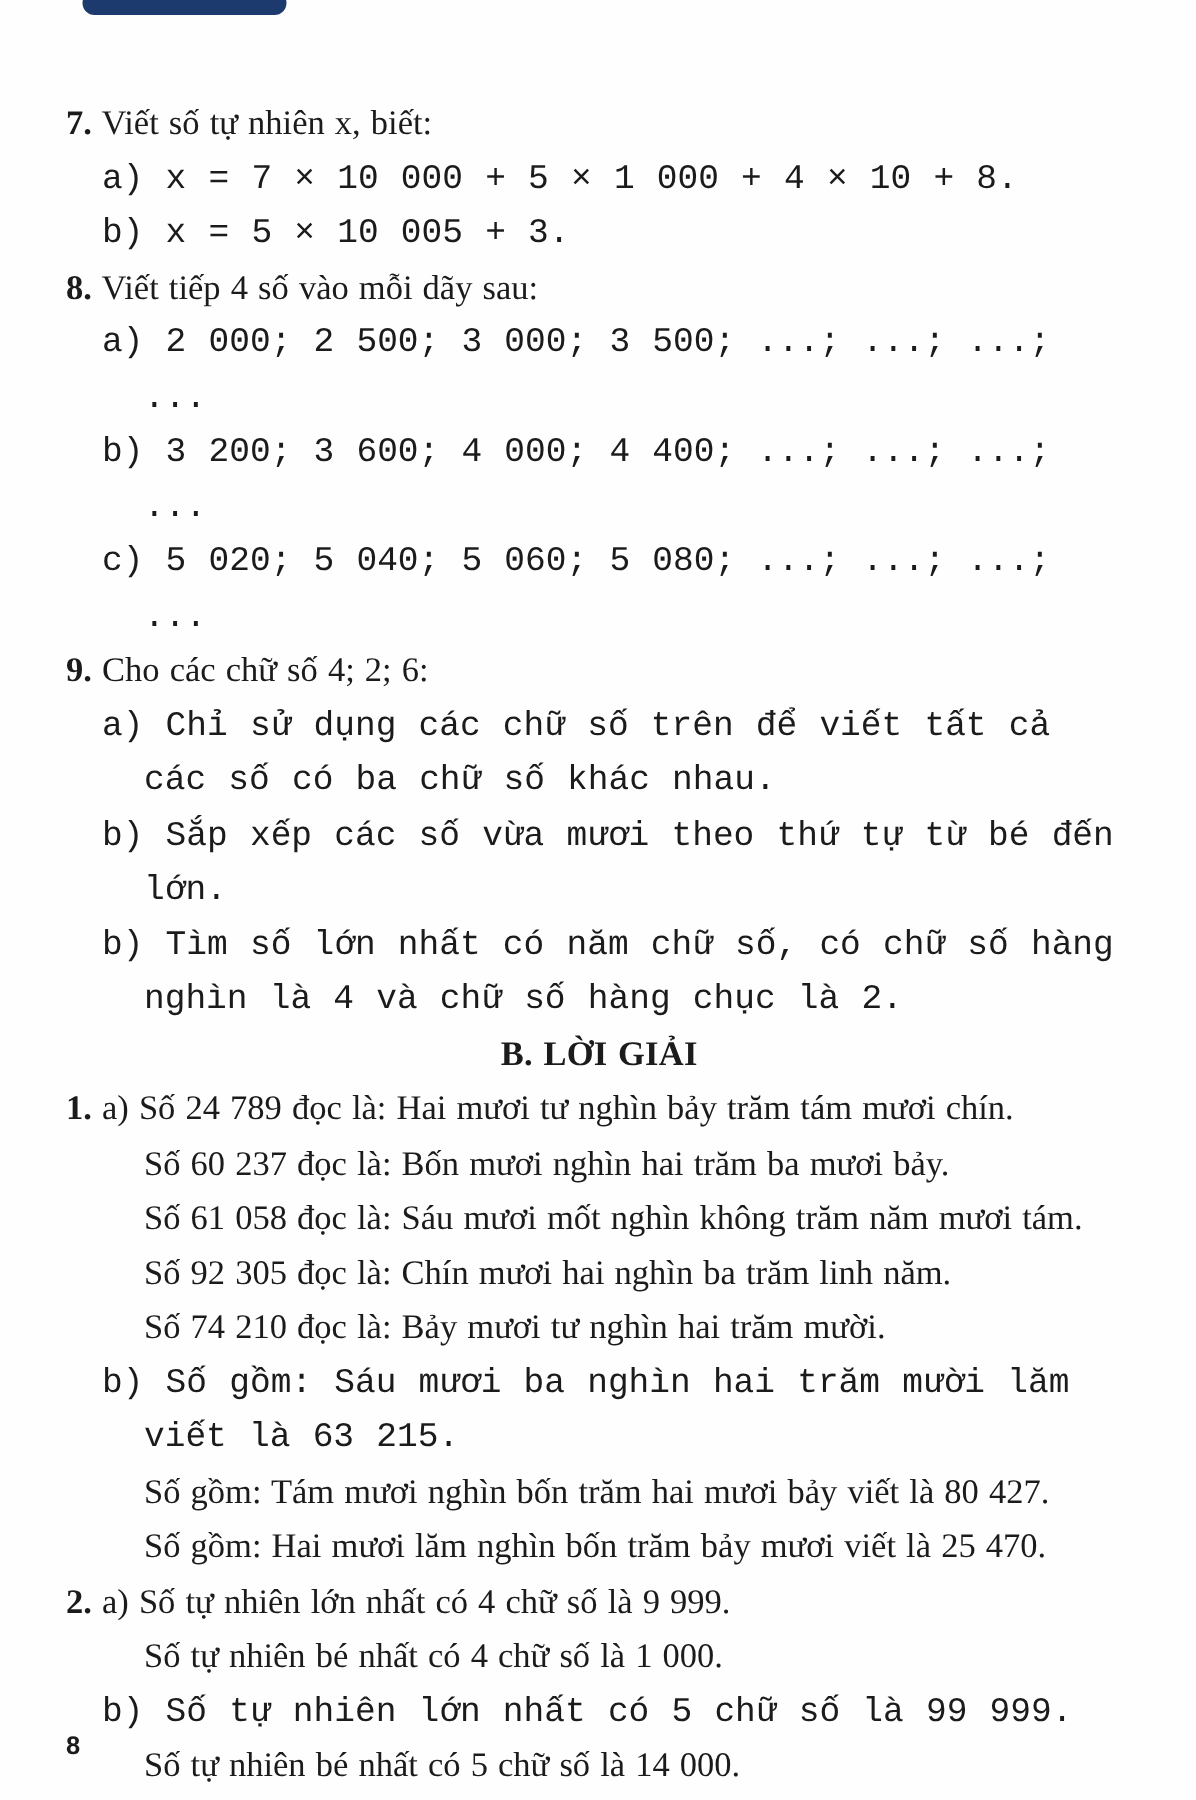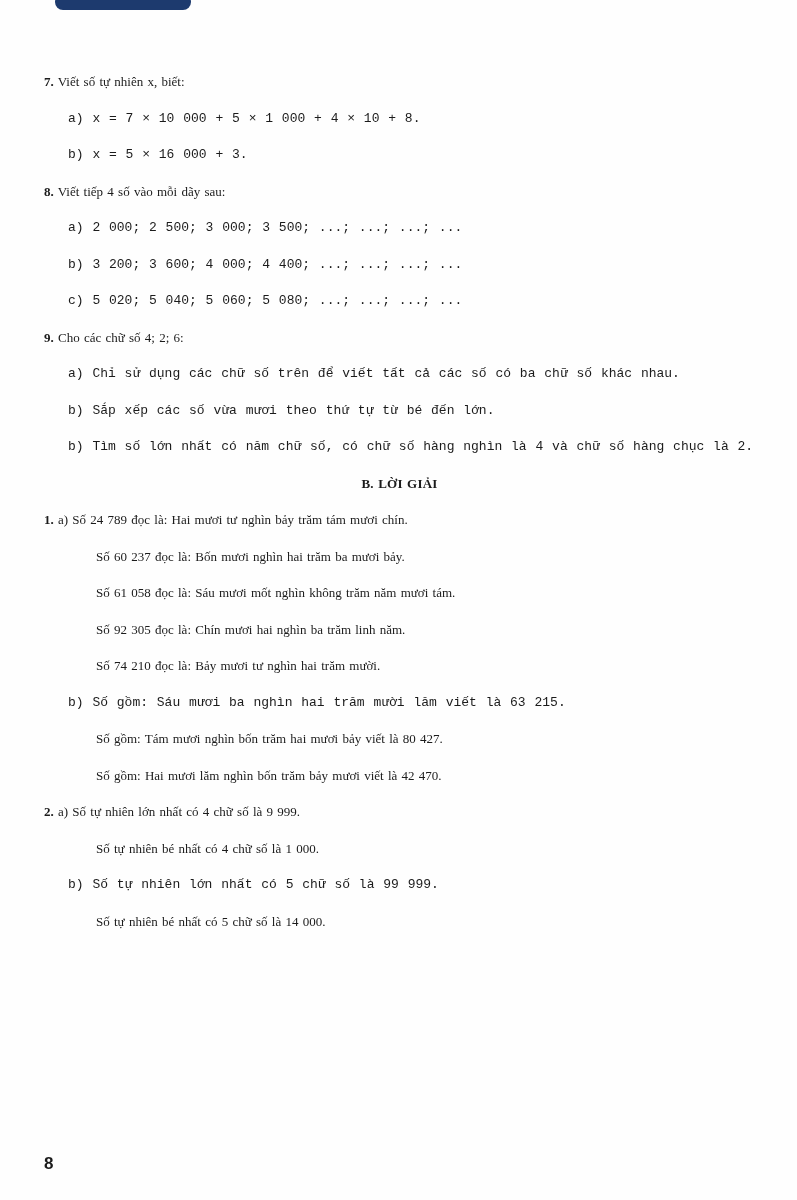--- a/index.html
+++ b/index.html
@@ -18,21 +18,21 @@
   }
   .header-bar{
     position:absolute;
     left:55px;top:-6px;
     width:136px;height:16px;
     border-radius:8px;
   }
   .content{width:711px;}
   p.line{
     margin:0;
-    font-size:13px;
+    font-size:23px;
     line-height:36.5px;
     text-align:left;
     word-spacing:1px;
   }
   p.problem{padding-left:24px;text-indent:-24px;}
   p.sub{margin-left:24px;padding-left:28px;text-indent:-28px;font-family:Liberation Mono, monospace;}
   p.cont{margin-left:52px;}
   p.heading{font-weight:bold;letter-spacing:.2px;text-align:center;}
   b{font-weight:bold;}
   .page-number{
@@ -45,38 +45,38 @@
 </head>
 <body>
 
 <div class="page">
   <div class="header-bar" style="background: rgb(29, 58, 110);"></div>
 
   <main class="content">
 
   <p class="line problem"><b>7.</b> <span>Viết số tự nhiên x, biết:</span></p>
       <p class="line sub"><span>a) x = 7 × 10 000 + 5 × 1 000 + 4 × 10 + 8.</span></p>
-      <p class="line sub"><span>b) x = 5 × 16 000 + 3.</span></p>
+      <p class="line sub"><span>b) x = 5 × 10 005 + 3.</span></p>
       <p class="line problem"><b>8.</b> <span>Viết tiếp 4 số vào mỗi dãy sau:</span></p>
       <p class="line sub"><span>a) 2 000; 2 500; 3 000; 3 500; ...; ...; ...; ...</span></p>
       <p class="line sub"><span>b) 3 200; 3 600; 4 000; 4 400; ...; ...; ...; ...</span></p>
       <p class="line sub"><span>c) 5 020; 5 040; 5 060; 5 080; ...; ...; ...; ...</span></p>
       <p class="line problem"><b>9.</b> <span>Cho các chữ số 4; 2; 6:</span></p>
       <p class="line sub"><span>a) Chỉ sử dụng các chữ số trên để viết tất cả các số có ba chữ số khác nhau.</span></p>
       <p class="line sub"><span>b) Sắp xếp các số vừa mươi theo thứ tự từ bé đến lớn.</span></p>
       <p class="line sub"><span>b) Tìm số lớn nhất có năm chữ số, có chữ số hàng nghìn là 4 và chữ số hàng chục là 2.</span></p>
       <p class="line heading"><b>B. LỜI GIẢI</b></p>
       <p class="line problem"><b>1.</b> <span>a) Số 24 789 đọc là: Hai mươi tư nghìn bảy trăm tám mươi chín.</span></p>
       <p class="line cont"><span>Số 60 237 đọc là: Bốn mươi nghìn hai trăm ba mươi bảy.</span></p>
       <p class="line cont"><span>Số 61 058 đọc là: Sáu mươi mốt nghìn không trăm năm mươi tám.</span></p>
       <p class="line cont"><span>Số 92 305 đọc là: Chín mươi hai nghìn ba trăm linh năm.</span></p>
       <p class="line cont"><span>Số 74 210 đọc là: Bảy mươi tư nghìn hai trăm mười.</span></p>
       <p class="line sub"><span>b) Số gồm: Sáu mươi ba nghìn hai trăm mười lăm viết là 63 215.</span></p>
       <p class="line cont"><span>Số gồm: Tám mươi nghìn bốn trăm hai mươi bảy viết là 80 427.</span></p>
-      <p class="line cont"><span>Số gồm: Hai mươi lăm nghìn bốn trăm bảy mươi viết là 42 470.</span></p>
+      <p class="line cont"><span>Số gồm: Hai mươi lăm nghìn bốn trăm bảy mươi viết là 25 470.</span></p>
       <p class="line problem"><b>2.</b> <span>a) Số tự nhiên lớn nhất có 4 chữ số là 9 999.</span></p>
       <p class="line cont"><span>Số tự nhiên bé nhất có 4 chữ số là 1 000.</span></p>
       <p class="line sub"><span>b) Số tự nhiên lớn nhất có 5 chữ số là 99 999.</span></p>
       <p class="line cont"><span>Số tự nhiên bé nhất có 5 chữ số là 14 000.</span></p>
     </main>
 
   <div class="page-number">8</div>
 </div>
 
 </body></html>

